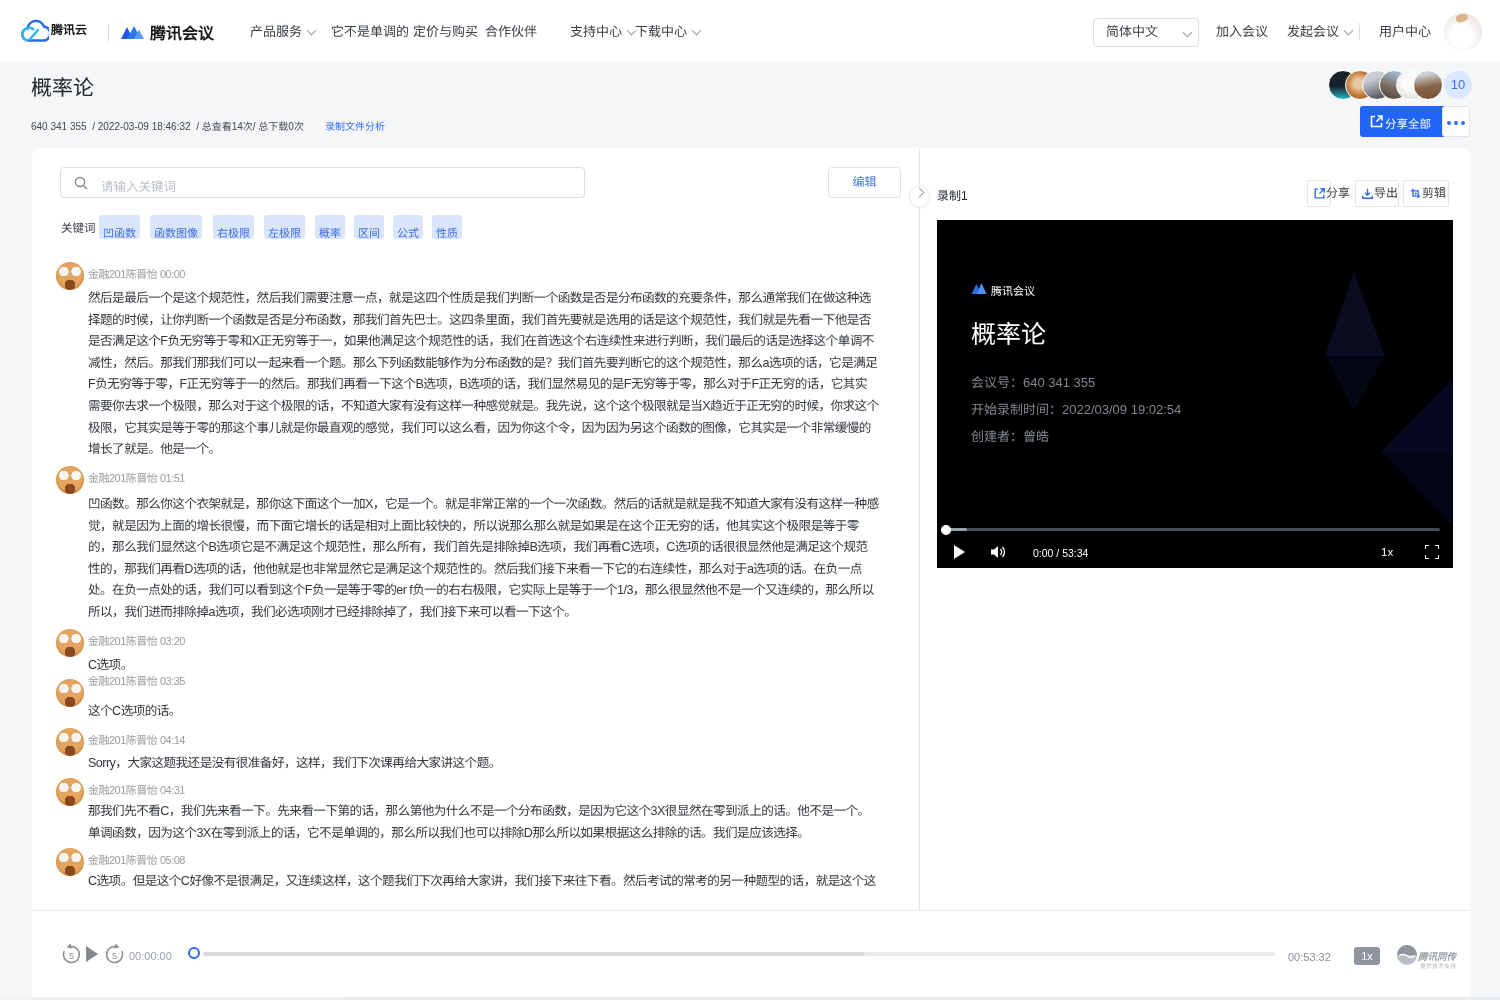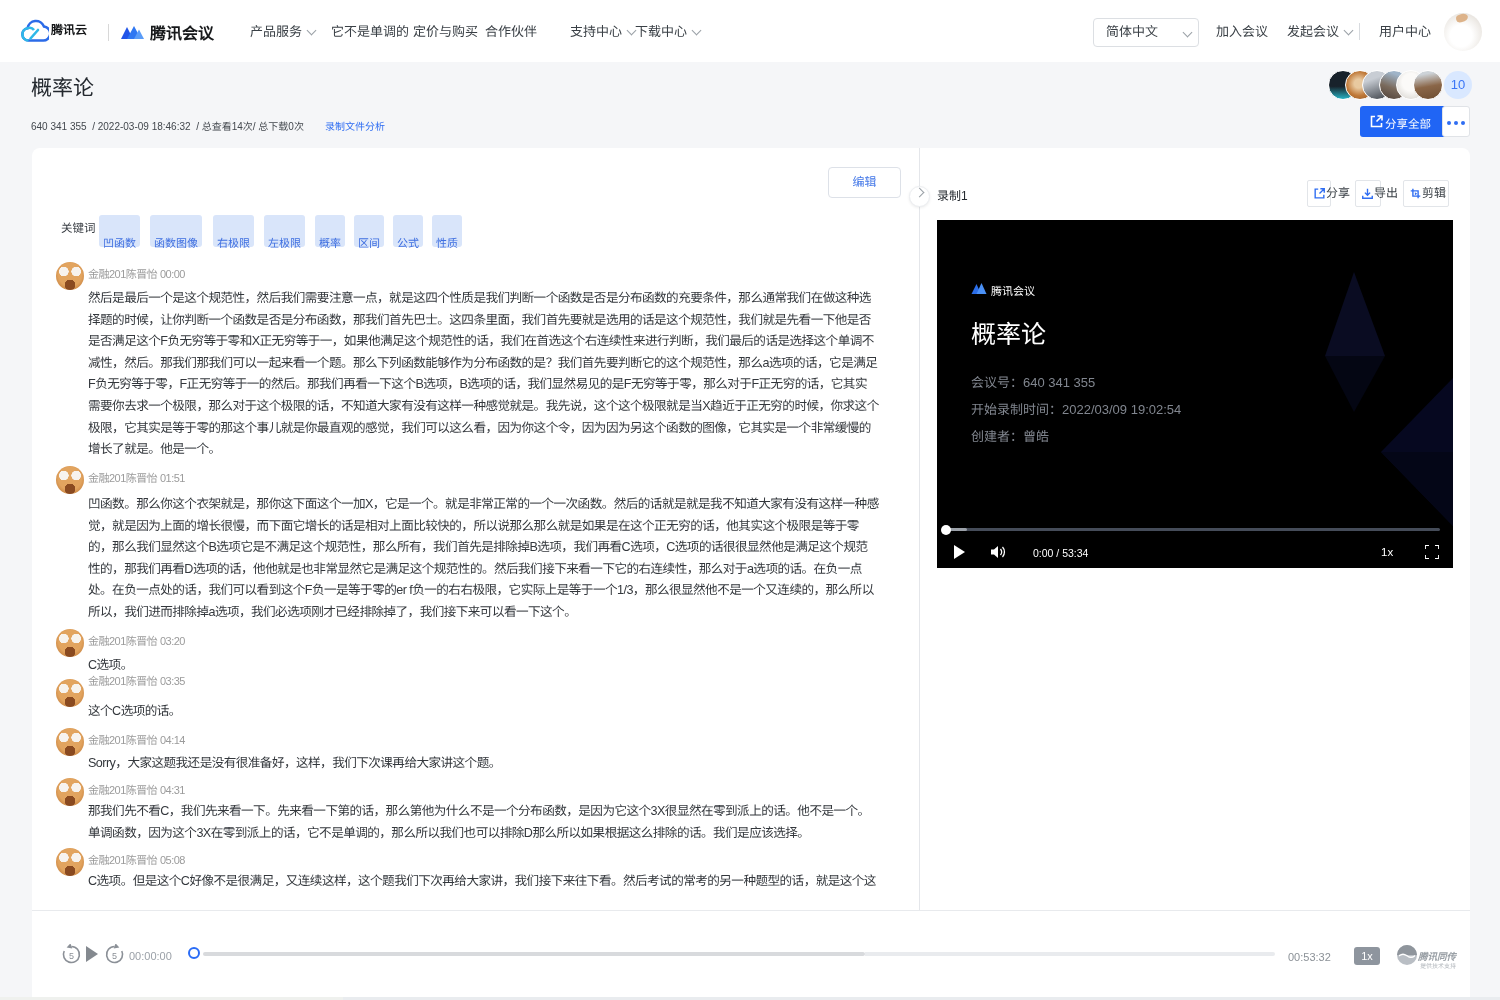--- a/index.html
+++ b/index.html
@@ -11,21 +11,21 @@
 #title { position:absolute; left:31px; top:71px; font-size:21px; font-weight:500; color:#23282e; }
 #meta { position:absolute; left:31px; top:118px; font-size:10px; color:#42474d; }
 #meta .lnk { color:#2f6df2; margin-left:21px; }
 #card { position:absolute; left:32px; top:148px; width:1438px; height:852px; background:#fff; border-radius:8px 8px 0 0; }
 #vdiv { position:absolute; left:887px; top:0; width:1px; height:762px; background:#e4e6ea; }
 #searchbox { position:absolute; left:28px; top:19px; width:525px; height:31px; border:1px solid #d9dce1; border-radius:4px; }
 #searchbox .ph { position:absolute; left:40px; top:8px; font-size:12.5px; color:#b9bec6; }
 #editbtn { position:absolute; left:796px; top:19px; width:73px; height:31px; border:1px solid #dde1e8; border-radius:4px; color:#477ae8; font-size:12px; text-align:center; line-height:29px; }
 #toggle { position:absolute; left:877px; top:38px; width:21px; height:21px; background:#fff; border:1px solid #eceef1; border-radius:50%; box-shadow:0 1px 3px rgba(0,0,0,.08); text-align:center; z-index:5; }
 .kw-label { position:absolute; left:29px; top:71px; font-size:11.5px; color:#383d43; }
-.chip { position:absolute; top:67px; height:24px; background:#d9e5fa; border-radius:3px; color:#3f6fe0; font-size:11px; text-align:center; line-height:24px; padding:16px 4px; }
+.chip { position:absolute; top:67px; height:24px; background:#d9e5fa; border-radius:3px; color:#3f6fe0; font-size:11px; text-align:center; line-height:24px; padding:6px 4px; }
 .tav { position:absolute; left:24px; width:28px; height:28px; border-radius:50%; background:radial-gradient(circle at 28% 34%, #f7f3ee 0 17%, rgba(0,0,0,0) 18%), radial-gradient(circle at 72% 34%, #f7f3ee 0 17%, rgba(0,0,0,0) 18%), radial-gradient(circle at 50% 82%, #8a4a20 0 19%, rgba(0,0,0,0) 20%), radial-gradient(circle at 50% 45%, #e2a45f 0 55%, #b46a2a 100%); }
 .tname { position:absolute; left:56px; font-size:11px; letter-spacing:-0.5px; color:#9b9b9b; white-space:nowrap; }
 .ttext { position:absolute; left:56px; width:815px; font-size:12.6px; letter-spacing:-0.55px; line-height:21.6px; color:#33373c; white-space:nowrap; overflow:hidden; }
 #rpanel { position:absolute; left:888px; top:0; width:550px; height:762px; }
 #rectitle { position:absolute; left:17px; top:38px; font-size:12px; color:#23282e; }
 .vbtn { position:absolute; top:32px; height:27px; white-space:nowrap; border:1px solid #e2e5e9; border-radius:2px; background:#fff; font-size:12px; color:#3a4046; text-align:center; line-height:25px; }
 #video { position:absolute; left:17px; top:72px; width:516px; height:348px; background:#000; overflow:hidden; }
 #bbar { position:absolute; left:0; top:762px; width:1438px; height:90px; background:#fff; border-top:1px solid #e8eaed; }
 </style>
 </head>
@@ -77,20 +77,27 @@
       </svg>
     <span class="abs" style="left:25px;top:9px;font-size:11.5px">分享全部</span>
   </div>
   <div class="abs" style="left:1442px;top:106px;width:28px;height:31px;border:1px solid #e0e3e7;border-radius:3px;background:#fff;z-index:7">
     <span class="abs" style="left:4px;top:14px;width:4px;height:4px;border-radius:50%;background:#2f6df2"></span>
     <span class="abs" style="left:11px;top:14px;width:4px;height:4px;border-radius:50%;background:#2f6df2"></span>
     <span class="abs" style="left:18px;top:14px;width:4px;height:4px;border-radius:50%;background:#2f6df2"></span>
   </div>
 </div>
 <div id="card">
+  <div id="searchbox">
+    <svg class="abs" style="left:12px;top:7px" width="16" height="16" viewBox="0 0 16 16">
+        <circle cx="7" cy="7" r="4.6" fill="none" stroke="#868c93" stroke-width="1.5"></circle>
+        <path d="M10.5 10.5 L14 14" stroke="#868c93" stroke-width="1.5"></path>
+      </svg>
+    <span class="ph">请输入关键词</span>
+  </div>
   <div id="editbtn">编辑</div>
   <div class="kw-label">关键词</div>
   <div id="chips">
     <span class="chip" style="left:67px">凹函数</span>
     <span class="chip" style="left:118px">函数图像</span>
     <span class="chip" style="left:181px">右极限</span>
     <span class="chip" style="left:232px">左极限</span>
     <span class="chip" style="left:283px">概率</span>
     <span class="chip" style="left:322px">区间</span>
     <span class="chip" style="left:361px">公式</span>
@@ -123,21 +130,21 @@
   <div id="toggle"><span class="chev" style="transform:rotate(-45deg);margin-left:0;vertical-align:5px"></span></div>
   <div id="rpanel">
     <div id="rectitle">录制1</div>
     <div class="vbtn" style="left:387px;width:24px">
       <svg class="abs" style="left:5px;top:6px" width="13" height="13" viewBox="0 0 15 15">
           <path d="M6 2.5 H2.5 V12.5 H12.5 V9" fill="none" stroke="#2f6df2" stroke-width="1.6"></path>
           <path d="M8.5 2 H13 V6.5 M13 2 L7.5 7.5" fill="none" stroke="#2f6df2" stroke-width="1.6"></path>
         </svg>
       <span class="abs" style="left:18px;top:0">分享</span>
     </div>
-    <div class="vbtn" style="left:435px;width:26px">
+    <div class="vbtn" style="left:435px;width:44px">
       <svg class="abs" style="left:5px;top:6px" width="13" height="13" viewBox="0 0 15 15">
           <path d="M7.5 2 V9 M4.5 6.5 L7.5 9.5 L10.5 6.5" fill="none" stroke="#2f6df2" stroke-width="1.6"></path>
           <path d="M2 10 V13 H13 V10" fill="none" stroke="#2f6df2" stroke-width="1.6"></path>
         </svg>
       <span class="abs" style="left:18px;top:0">导出</span>
     </div>
     <div class="vbtn" style="left:483px;width:46px">
       <svg class="abs" style="left:5px;top:6px" width="13" height="13" viewBox="0 0 15 15">
           <path d="M2 4.5 H10.5 V13 M4.5 2 V10.5 H13" fill="none" stroke="#2f6df2" stroke-width="1.6"></path>
           <path d="M6.8 6.2 L9.5 7.8 L6.8 9.4 Z" fill="#2f6df2"></path>

